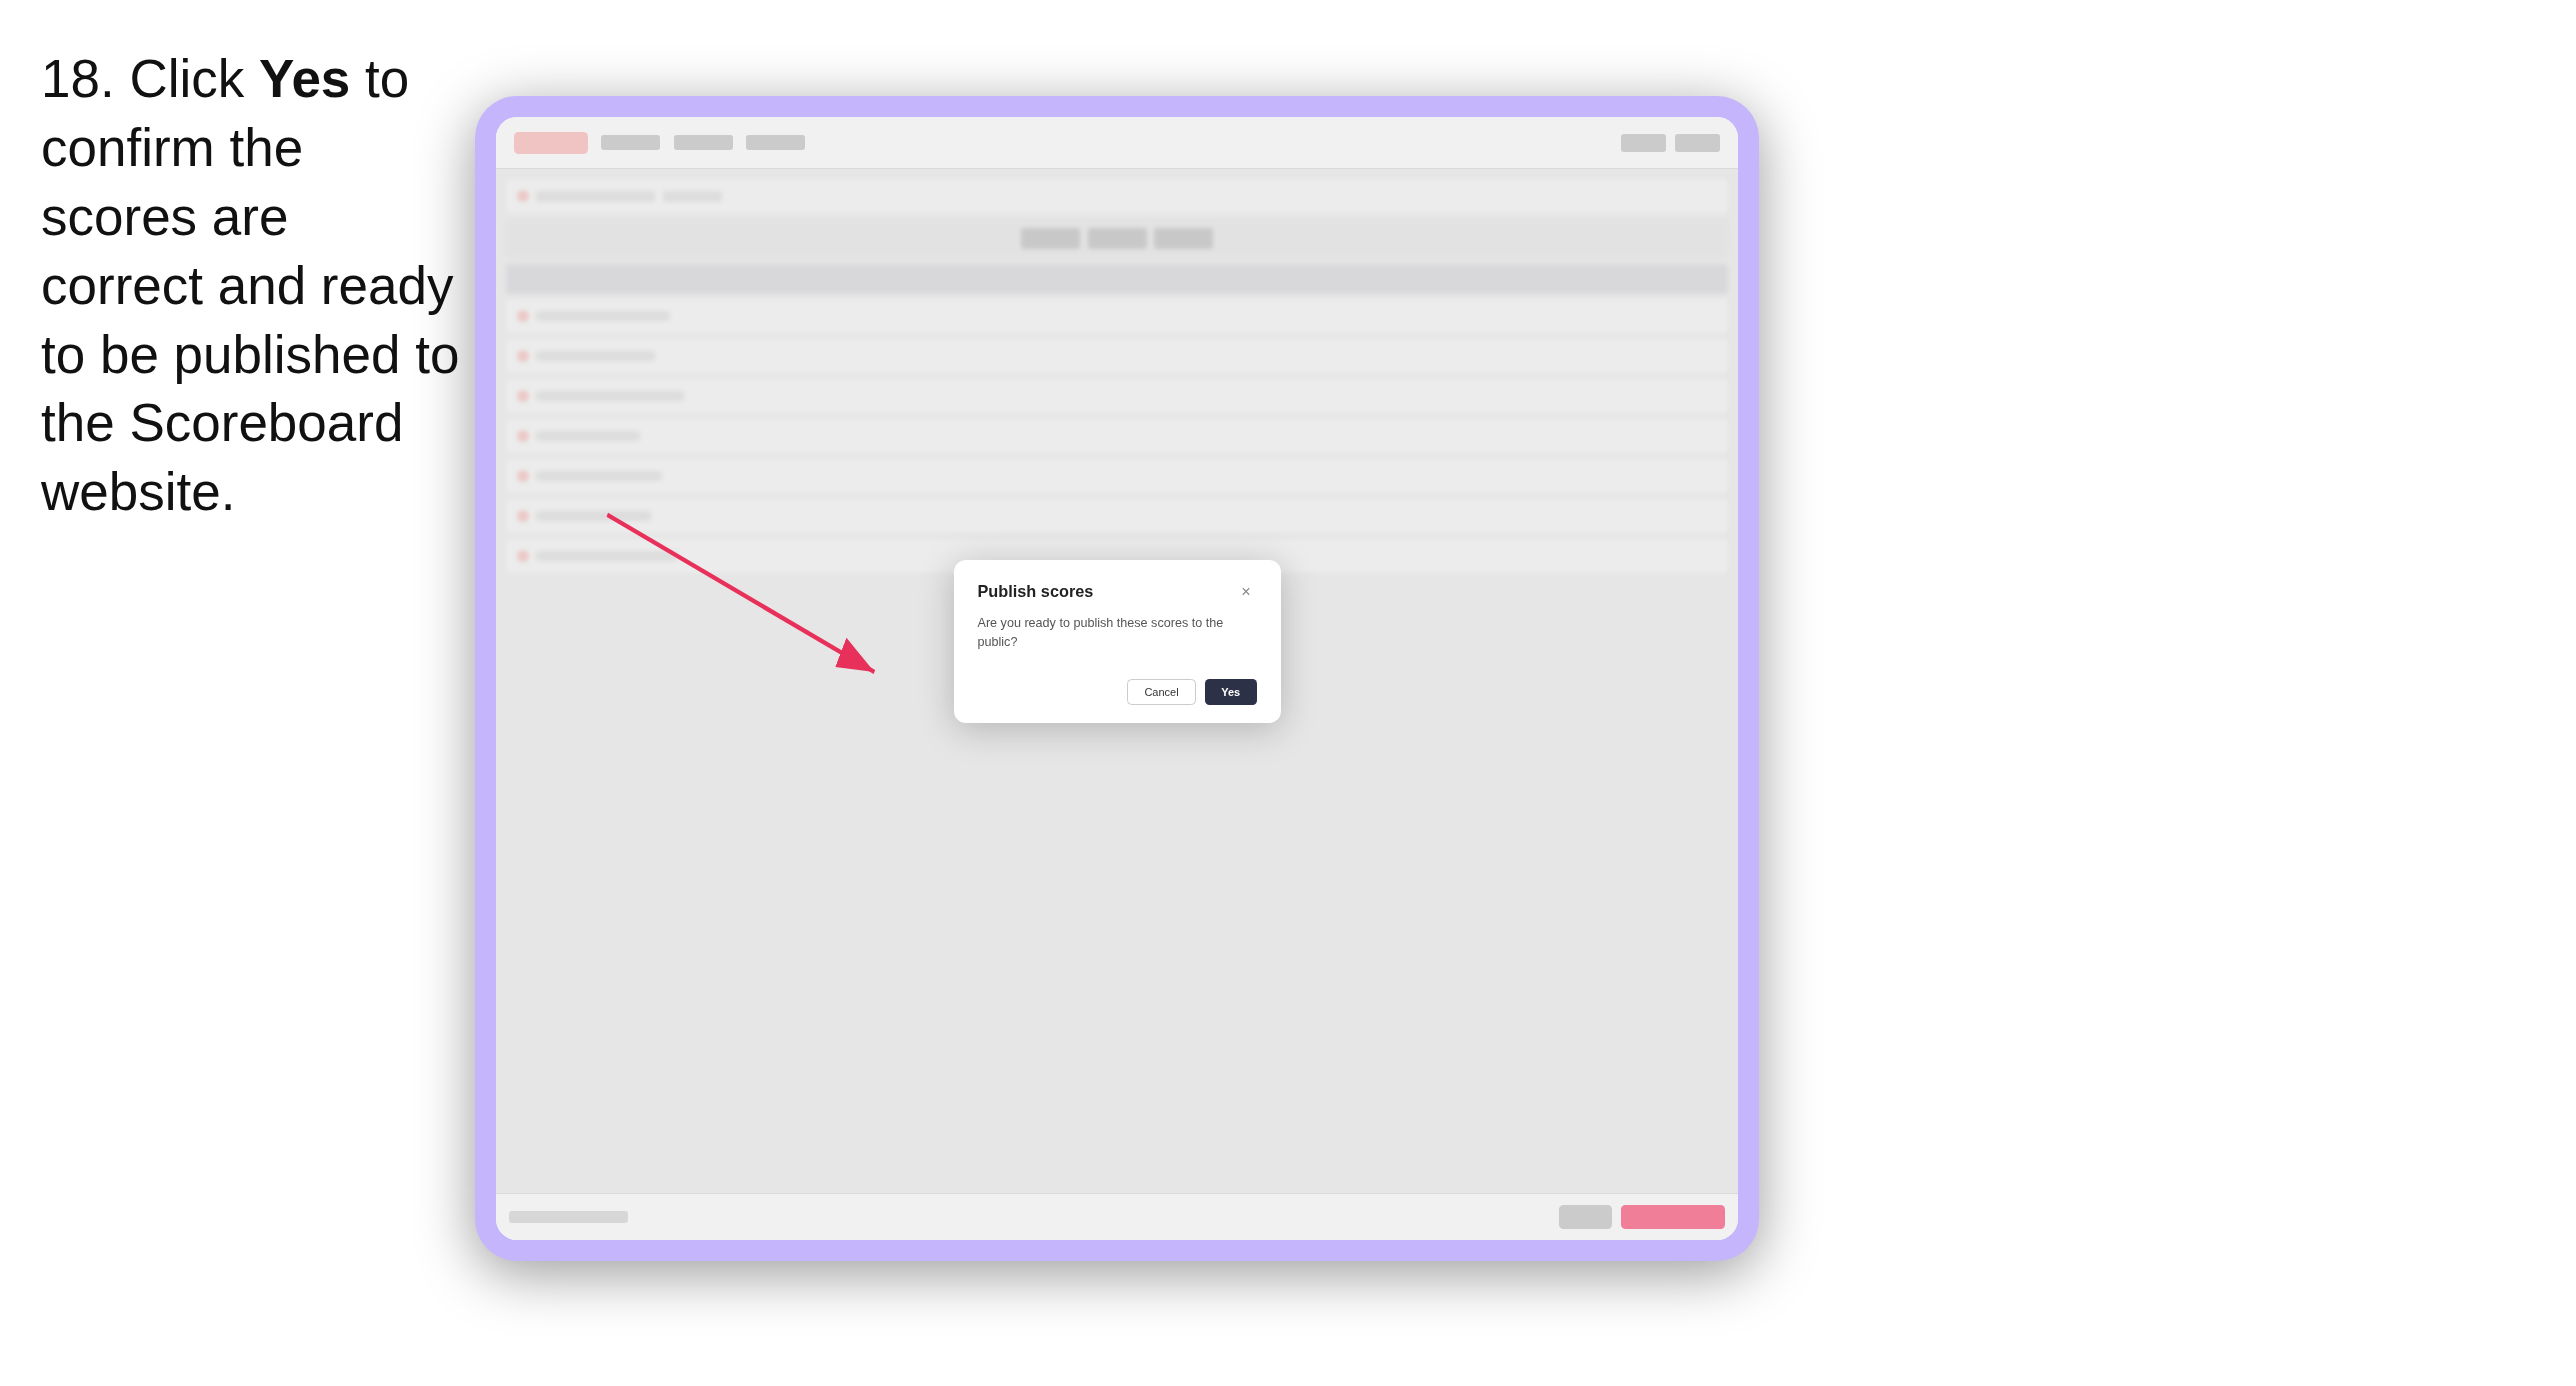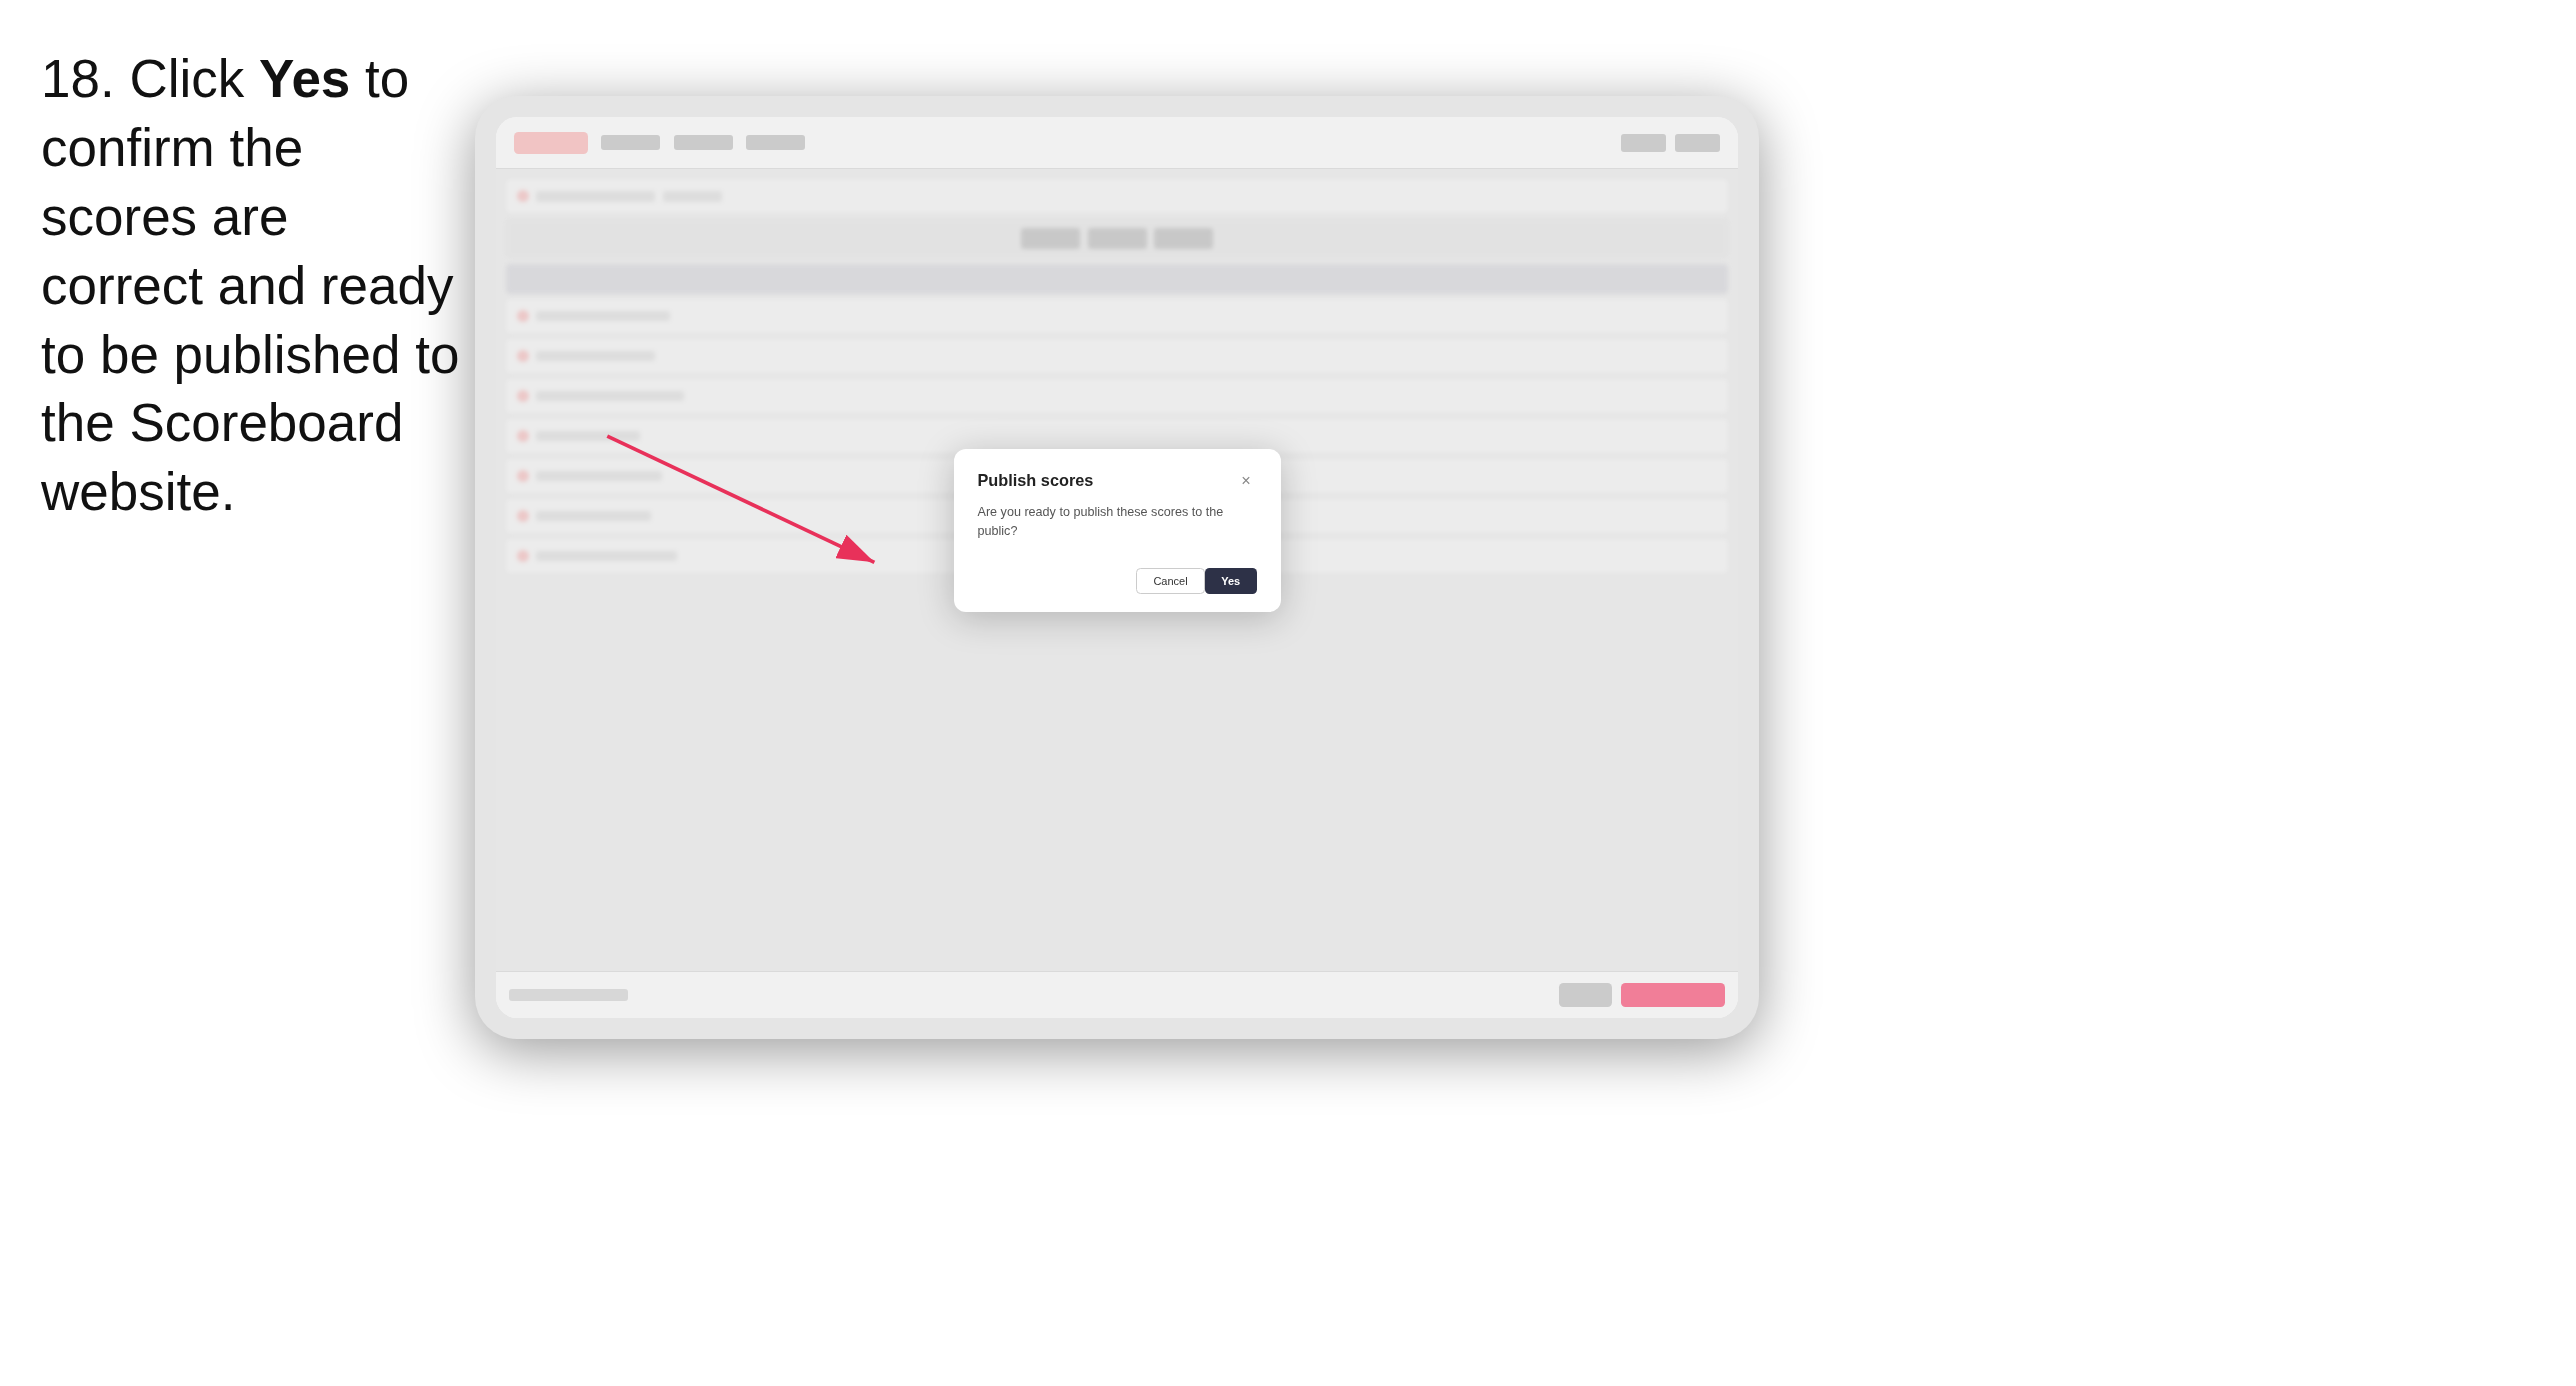--- a/index.html
+++ b/index.html
@@ -25,22 +25,22 @@
     .instruction-block strong {
       font-weight: 800;
     }
 
     
     .tablet-wrapper {
       position: absolute;
       top: 96px;
       left: 475px;
       width: 1284px;
-      height: 943px;
-      background: #e5e5e5;
+      height: 1165px;
+      background: #c4b5fd;
       border-radius: 42px;
       padding: 21px;
       box-shadow: 0 12px 59px rgba(0,0,0,0.4);
     }
 
     .tablet-screen-large {
       width: 100%;
       height: 100%;
       background: #f0f0f0;
       border-radius: 21px;
@@ -223,20 +223,21 @@
     .modal-body-large {
       font-size: 12.6px;
       color: #555555;
       margin-bottom: 28px;
       line-height: 1.5;
     }
 
     .modal-footer-large {
       display: flex;
       justify-content: flex-end;
+      gap: 9px;
     }
 
     .btn-cancel-large {
       padding: 6px 16.3px;
       font-size: 11px;
       border: 1.1px solid #cccccc;
       background: #ffffff;
       border-radius: 4.5px;
       cursor: pointer;
       color: #333333;

